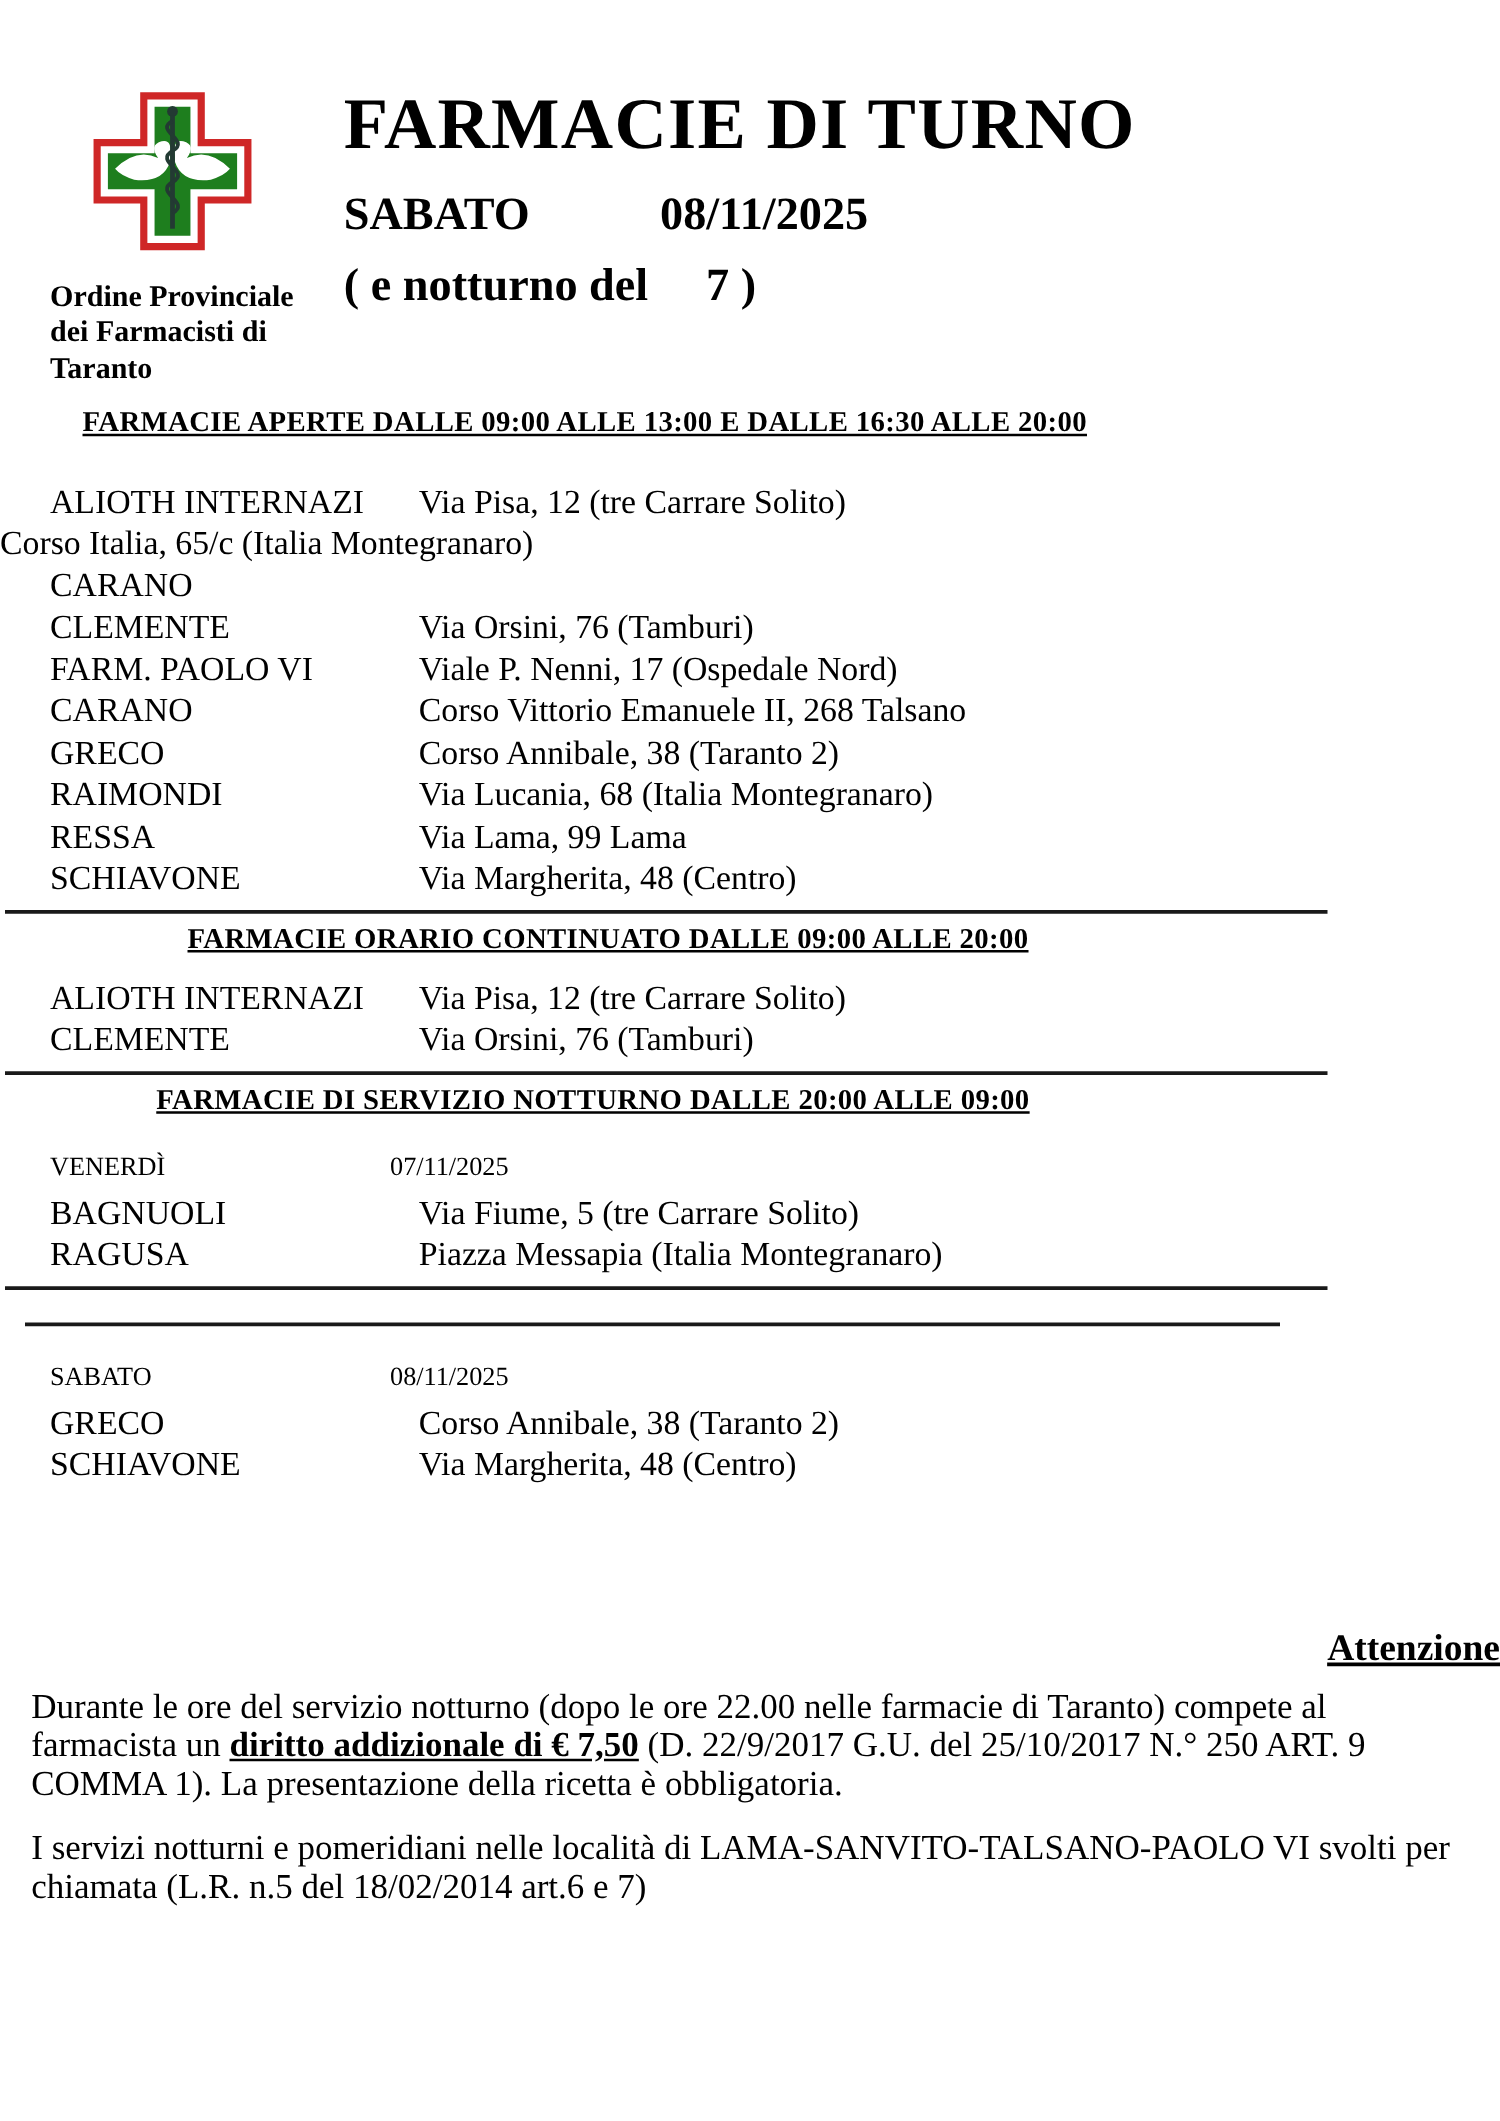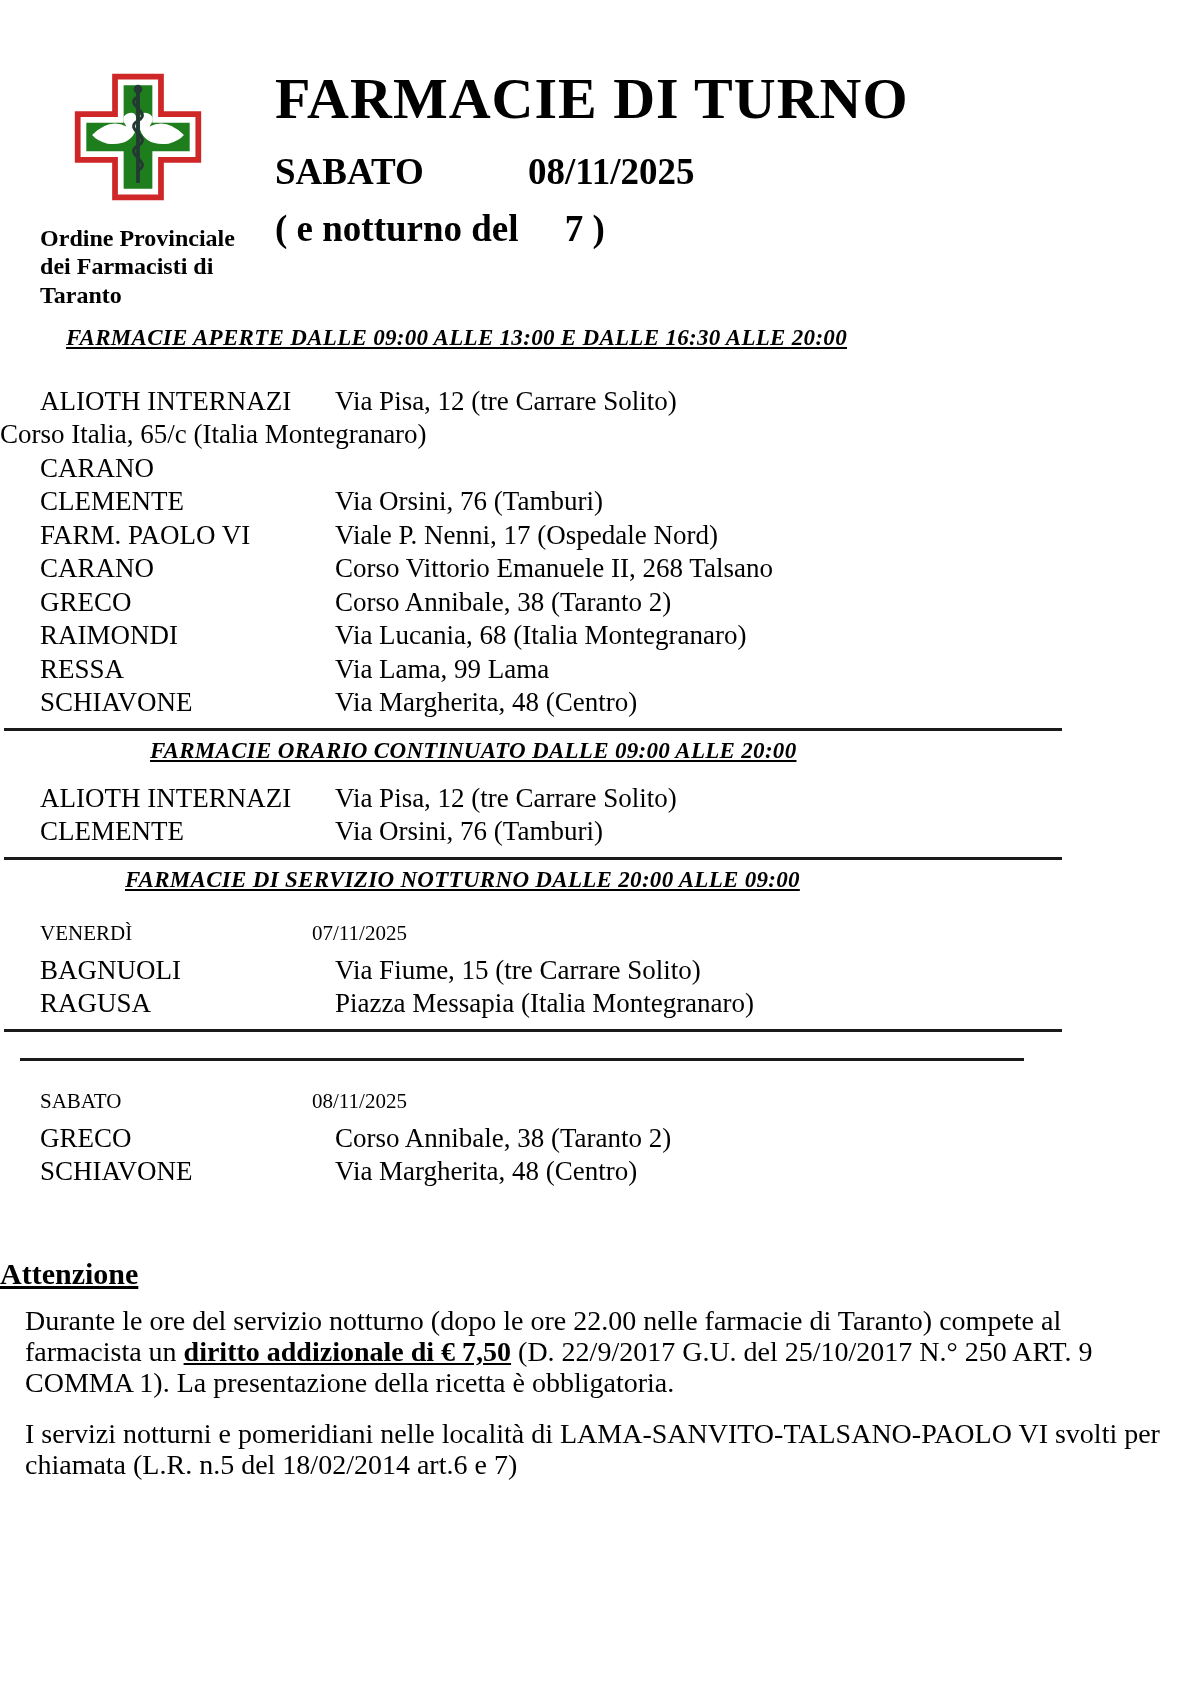--- a/index.html
+++ b/index.html
@@ -14,39 +14,39 @@
   .header { display: flex; padding-top: 70px; }
   .header-left { width: 275px; display: flex; flex-direction: column; align-items: center; flex-shrink: 0; }
   .logo { width: 138px; height: 134px; }
   .org-text { font-weight: bold; font-size: 24px; line-height: 1.18; text-align: left; margin-top: 20px; }
   .header-right { flex: 1; padding-right: 20px; }
   .doc-title { font-size: 58px; font-weight: bold; letter-spacing: 1px; line-height: 1.0; }
   .date-line { font-size: 37px; font-weight: bold; margin-top: 22px; }
   .date-line .day-name { display: inline-block; width: 253px; }
   .night-line { font-size: 37px; font-weight: bold; margin-top: 14px; white-space: pre; }
   
-  .section-heading { font-weight: bold; font-size: 23px; text-decoration: underline; letter-spacing: .3px; font-style: italic; }
+  .section-heading { font-weight: bold; font-size: 23px; text-decoration: underline; letter-spacing: .3px; }
   .h-open { margin: 16px 0 0 66px; }
   .h-cont { margin: 7px 0 0 150px; }
   .h-nott { margin: 7px 0 0 125px; }
   
   .rows { margin-top: 34px; }
   .rows.tight { margin-top: 18px; }
   .row { display: flex; font-size: 27px; line-height: 33.5px; }
   .row .name { width: 335px; padding-left: 40px; flex-shrink: 0; }
   .row .addr { flex: 1; }
   
   .sep { border: none; border-top: 3px solid #1a1a1a; width: 1058px; margin: 8px 0 0 4px; }
   .sep.second { width: 1004px; margin: 26px 0 0 20px; }
   
   .night-head { display: flex; font-size: 21px; font-weight: normal; margin: 28px 0 0 40px; }
   .night-head .nh-day { width: 272px; flex-shrink: 0; }
   .rows.night { margin-top: 8px; }
   
-  .attention-heading { text-align: left; font-size: 30px; font-weight: bold; text-decoration: underline; margin-top: 68px; }
+  .attention-heading { text-align: right; font-size: 30px; font-weight: bold; text-decoration: underline; margin-top: 113px; padding-left: 48px; }
   .att-par { font-size: 28px; line-height: 31px; margin: 14px 28px 0 25px; }
   .att-par .emph { font-weight: bold; text-decoration: underline; }
   .att-par.second { margin-top: 20px; }
 </style>
 </head>
 <body>
 
 <div class="page">
 
   <div class="header">
@@ -136,21 +136,21 @@
 
   <div class="section-heading h-nott">FARMACIE DI SERVIZIO NOTTURNO DALLE 20:00 ALLE 09:00</div>
 
   <div class="night-head">
     <span class="nh-day">VENERDÌ</span>
     <span>07/11/2025</span>
   </div>
   <div class="rows night">
     <div class="row">
       <span class="name">BAGNUOLI</span>
-      <span class="addr">Via Fiume, 15 (tre Carrare Solito)</span>
+      <span class="addr">Via Fiume, 5 (tre Carrare Solito)</span>
     </div>
     <div class="row">
       <span class="name">RAGUSA</span>
       <span class="addr">Piazza Messapia (Italia Montegranaro)</span>
     </div>
   </div>
 
   <hr class="sep">
   <hr class="sep second">
 

